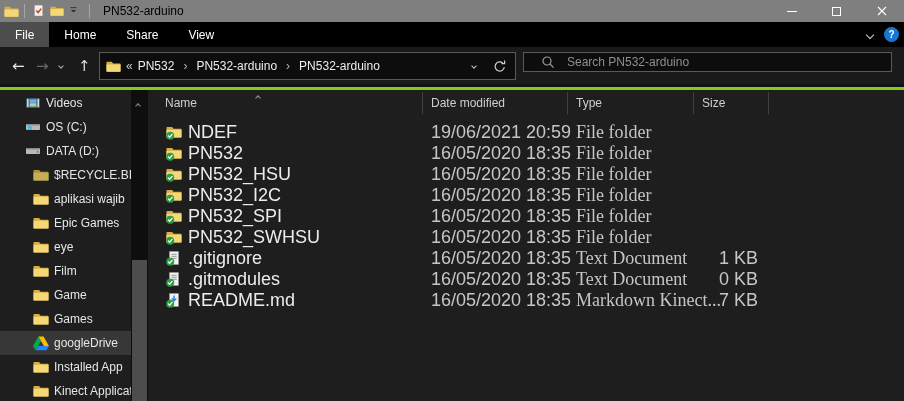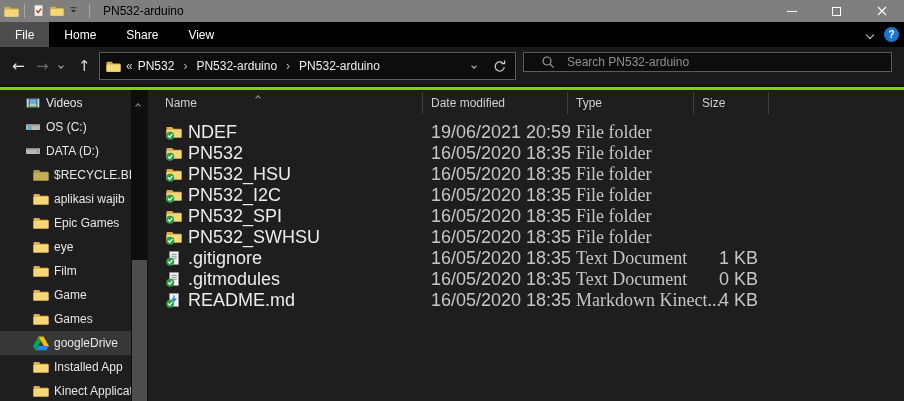--- a/index.html
+++ b/index.html
@@ -452,18 +452,18 @@
               <svg width="16" height="16" viewBox="0 0 16 16">
                 <path d="M3.5 1.5h9v13h-9Z" fill="#f2f2f2" stroke="#999" stroke-width=".6"></path>
                 <path d="M8 3.6v4.6M5.7 6.4l2.3 2.6 2.3-2.6" stroke="#1e88e5" stroke-width="1.4" fill="none"></path>
                 <circle cx="4.2" cy="11.8" r="4" fill="#2c9f45"></circle>
                 <path d="M2.4 11.9l1.3 1.3 2.4-2.8" stroke="#fff" stroke-width="1.3" fill="none" stroke-linecap="round" stroke-linejoin="round"></path>
               </svg>
             </span>
             <span class="fname">README.md</span>
             <span class="fdate">16/05/2020 18:35</span>
             <span class="ftype">Markdown Kinect...</span>
-            <span class="fsize">4 KB</span>
+            <span class="fsize">7 KB</span>
           </div>
         </div>
     </div>
   </div>
 </div>
 
 </body></html>

